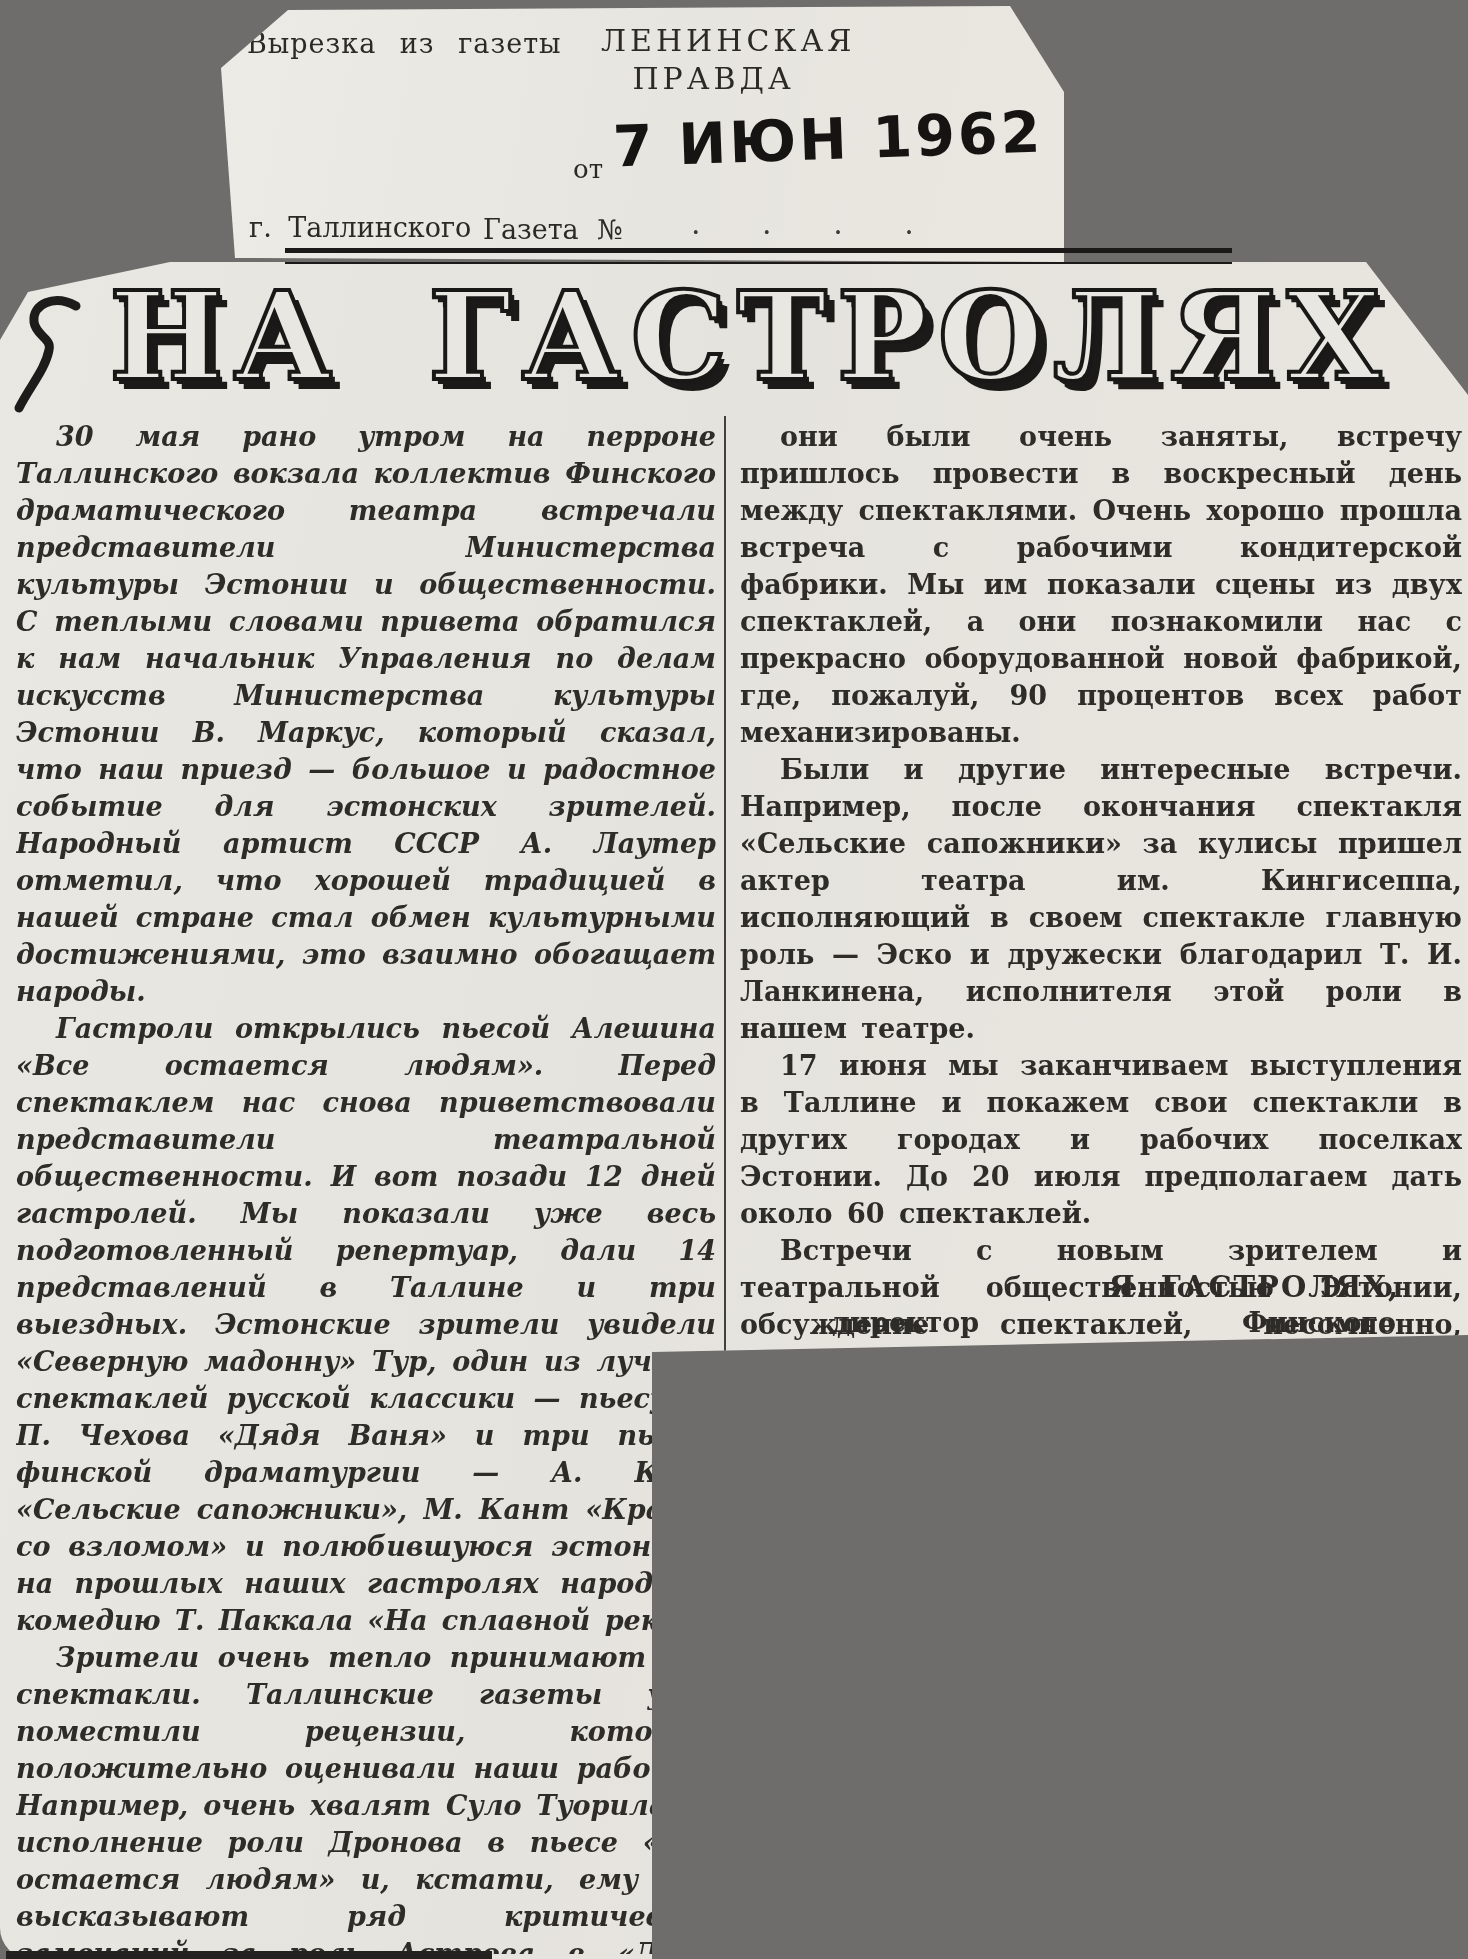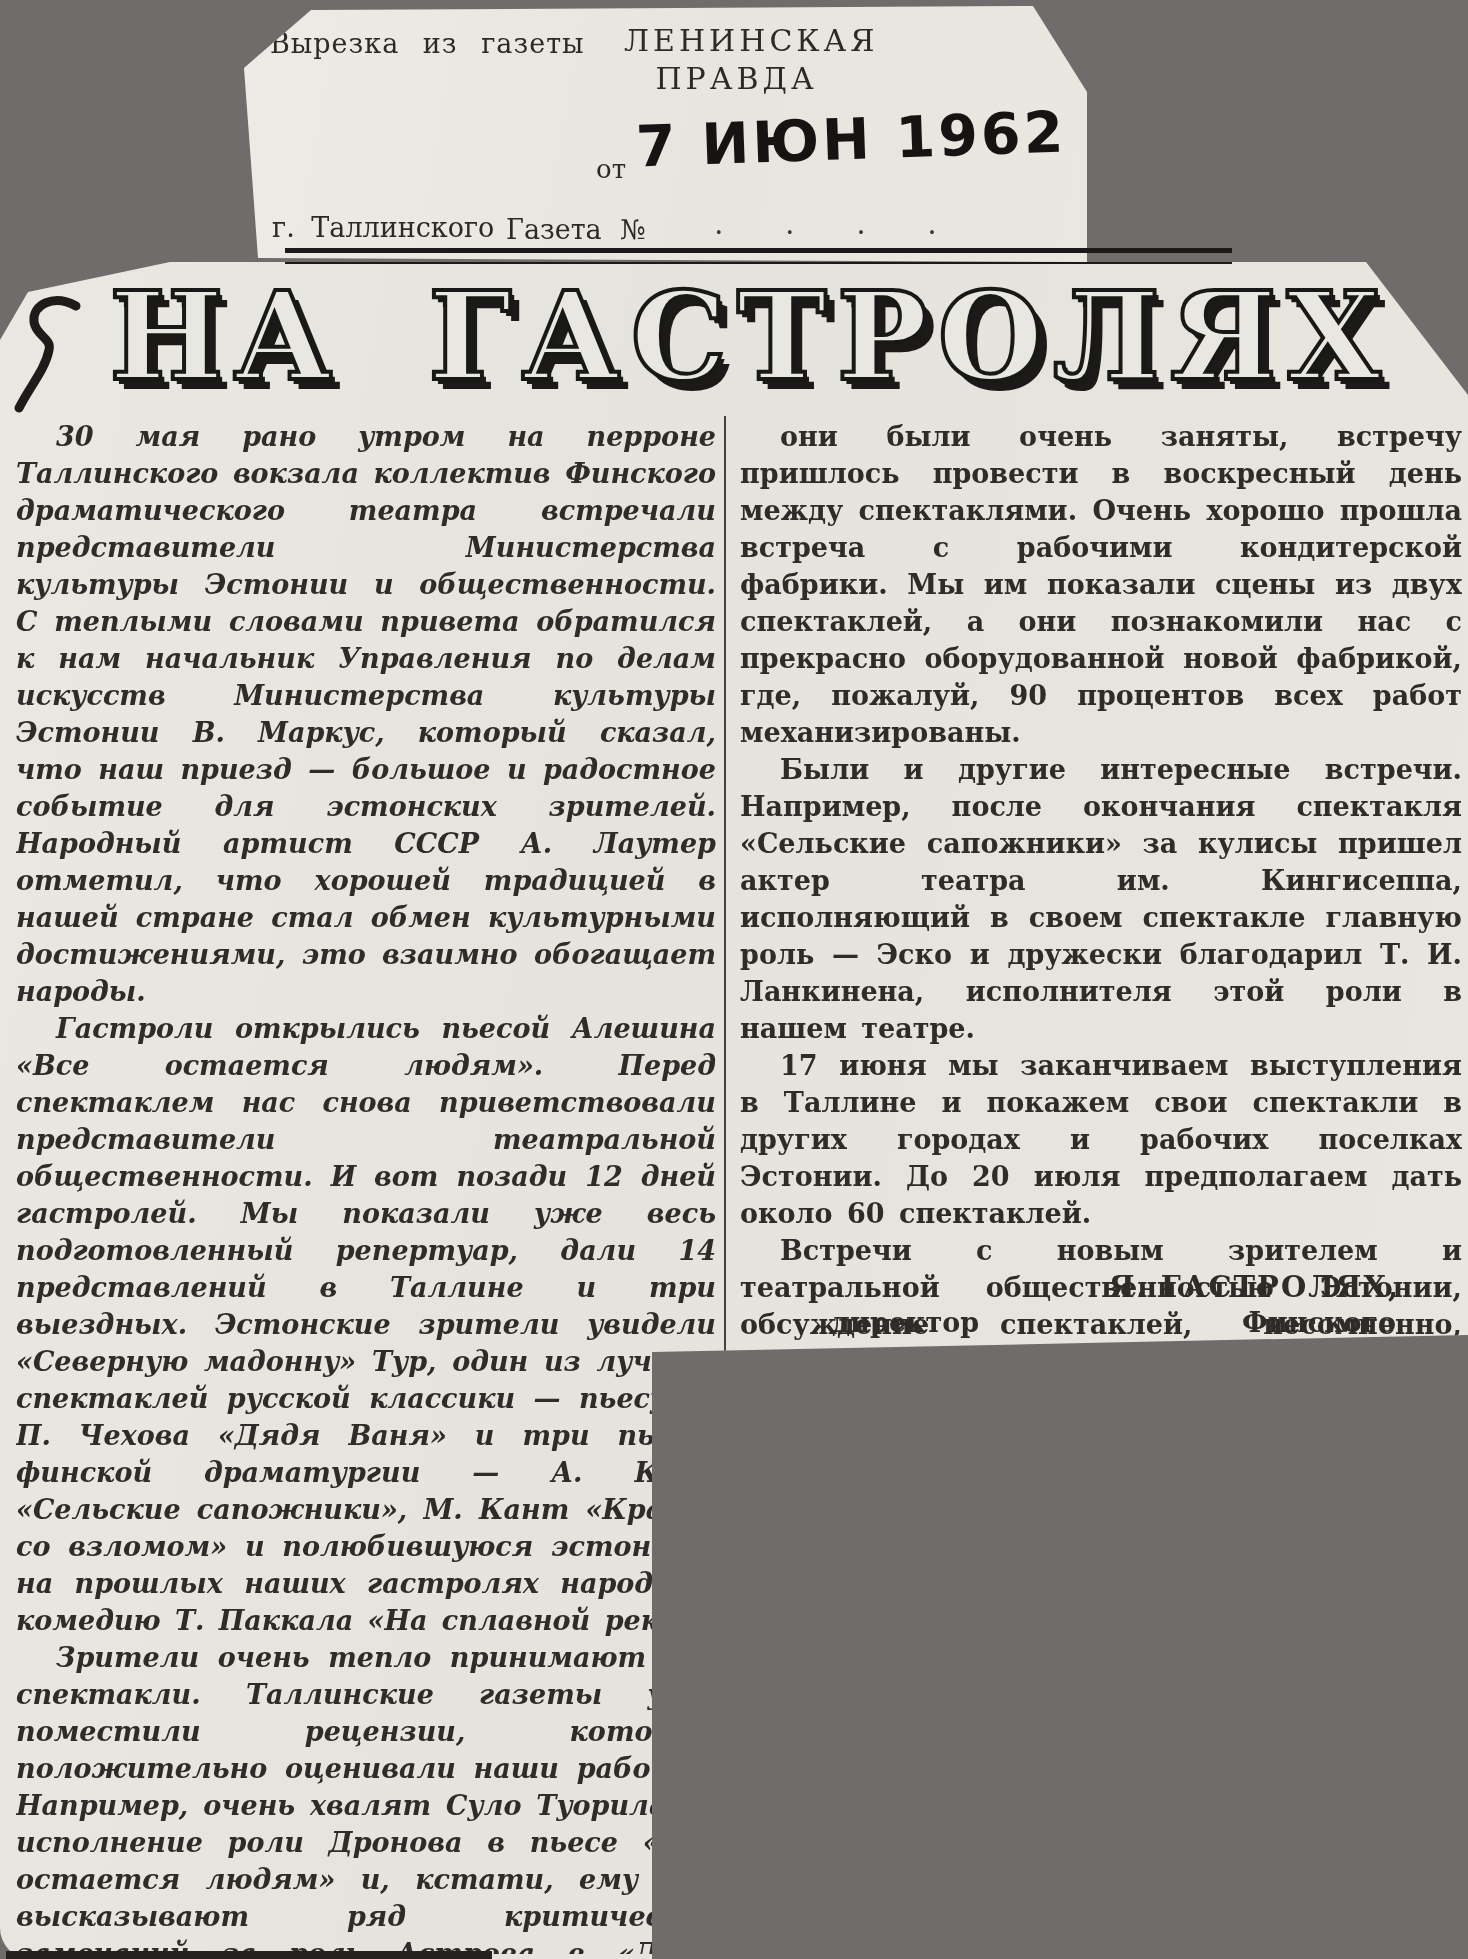--- a/index.html
+++ b/index.html
@@ -3,21 +3,21 @@
 <meta charset="utf-8">
 <style>
   html,body{margin:0;padding:0;background:#555;}
   .stage{
     position:relative;width:1468px;height:1959px;overflow:hidden;
     background:#6e6d6b;
     font-family:"DejaVu Serif", serif;
   }
   
   .form-card{
-    position:absolute;left:244px;top:6px;width:843px;height:256px;
+    position:absolute;left:221px;top:6px;width:843px;height:256px;
     background:linear-gradient(100deg,#edebe6,#e7e5df 55%,#eae7e1);
     clip-path:polygon(67px 4px,789px 0px,843px 86px,843px 256px,14px 252px,0px 62px);
     color:#2b2a26;
   }
   .form-label{position:absolute;left:26px;top:22px;font-size:27px;word-spacing:14px;letter-spacing:1px;white-space:nowrap;}
   .paper-name{position:absolute;left:380px;top:16px;width:225px;text-align:center;font-size:30px;line-height:38px;letter-spacing:4px;}
   .date-row-ot{position:absolute;left:352px;top:148px;font-size:26px;}
   .date-stamp{
     position:absolute;left:392px;top:100px;font-family:"DejaVu Sans",sans-serif;
     font-weight:900;font-size:57px;letter-spacing:3px;color:#161412;

